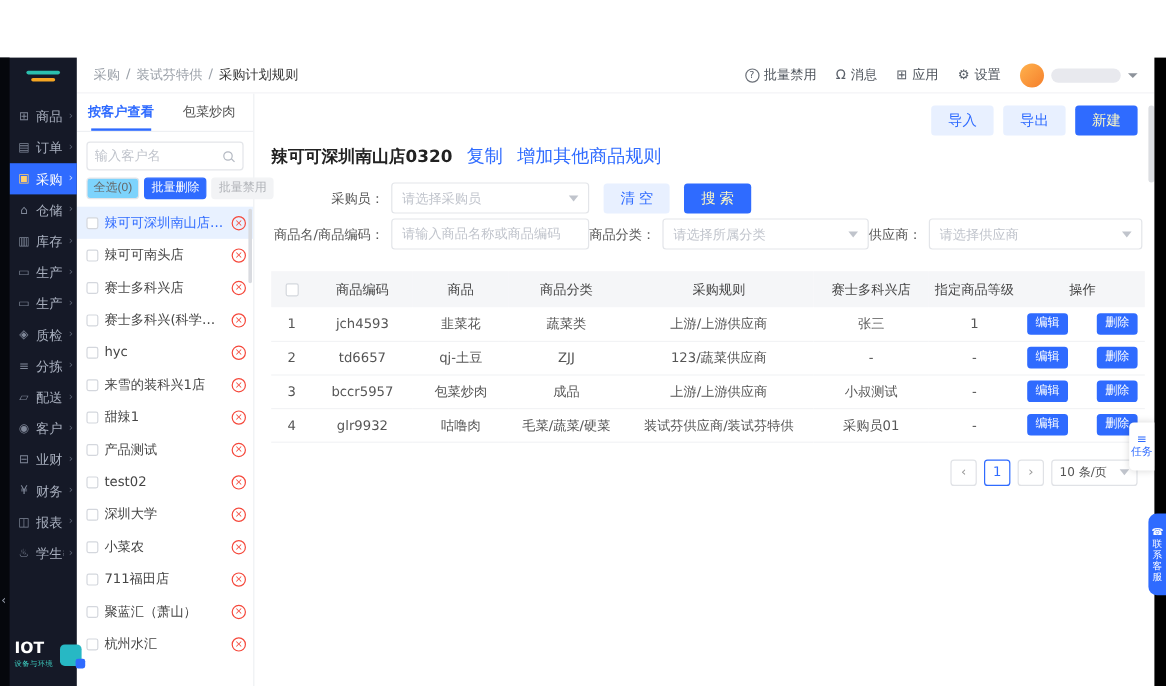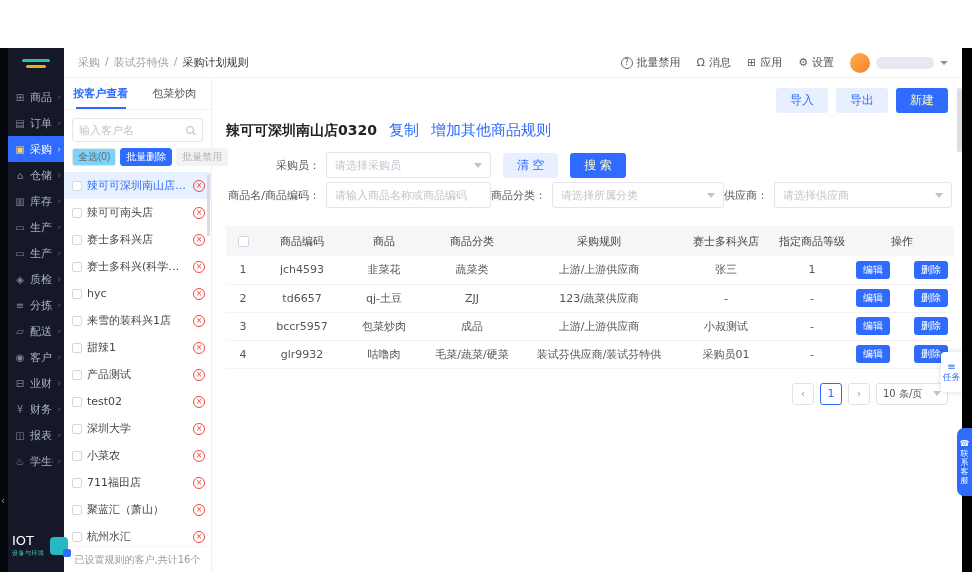--- a/index.html
+++ b/index.html
@@ -19,21 +19,21 @@
 .sb-menu{flex:1;padding:6px 0 0 8px;display:flex;flex-direction:column}
 .sb-item{height:26px;display:flex;align-items:center;gap:4px;padding:0 3px 0 6px;color:#a9b0bf;font-size:11px;cursor:pointer}
 .sb-item .sb-icon{font-size:10px;width:12px;text-align:center;color:#7f8798;flex:none}
 .sb-item .sb-label{white-space:nowrap;overflow:hidden}
 .sb-item .chev{margin-left:auto;font-size:9px;color:#5b6374}
 .sb-item.active{background:#2f6bff;color:#fff}
 .sb-item.active .sb-icon{color:#ffce6e}
 .sb-item.active .chev{color:#cfe0ff}
 .collapse-handle{position:absolute;left:1px;bottom:66px;color:#9aa1af;font-size:10px;cursor:pointer;z-index:3}
 .sb-brand{height:52px;display:flex;align-items:center;gap:5px;padding-left:12px}
-.brand-text .t{color:#fff;font-weight:normal;font-size:13px;line-height:13px}
+.brand-text .t{color:#fff;font-weight:bold;font-size:13px;line-height:13px}
 .brand-text .s{color:#3fd0c3;font-size:6px;letter-spacing:.5px;margin-top:2px;white-space:nowrap}
 .brand-cube{width:18px;height:18px;background:#27b8c4;border-radius:4px;position:relative;flex:none}
 .brand-cube::after{content:"";position:absolute;right:-3px;bottom:-2px;width:8px;height:8px;background:#2f6bff;border-radius:2px}
 
 
 .main-col{flex:1;display:flex;flex-direction:column;min-width:0;margin-right:10px}
 .header{height:30px;background:#fff;display:flex;align-items:center;padding:0 14px;border-bottom:1px solid #f0f1f3;flex:none}
 .crumb{display:flex;align-items:center;gap:5px;color:#9aa0a8;font-size:11px}
 .crumb .c-item{display:flex;gap:5px}
 .crumb .c-label.cur{color:#333}
@@ -348,21 +348,20 @@
     <span class="cbox"></span>
     <span class="cname">聚蓝汇（萧山）</span>
     <span class="del">×</span>
   </div>
               <div class="cust-item">
     <span class="cbox"></span>
     <span class="cname">杭州水汇</span>
     <span class="del">×</span>
   </div>
             </div>
-          <div class="panel-foot">已设置规则的客户,共计16个</div>
         </aside>
 
         <section class="main-panel">
           <div class="toolbar">
             <button class="btn tint">导入</button>
             <button class="btn tint">导出</button>
             <button class="btn primary">新建</button>
           </div>
 
           <div class="title-row">

